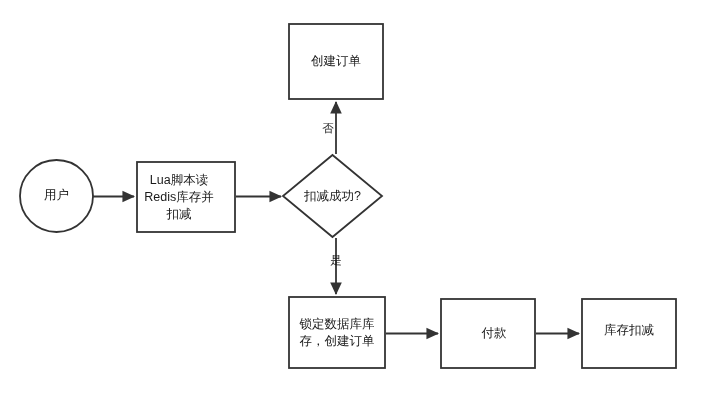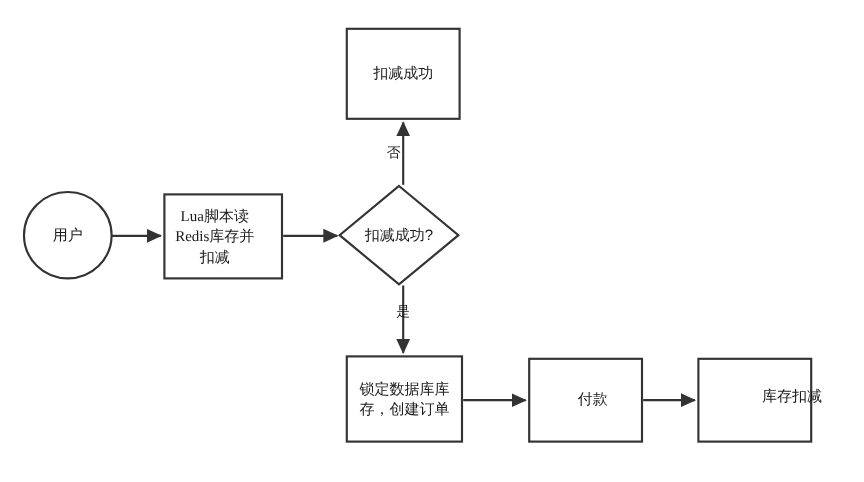--- a/index.html
+++ b/index.html
@@ -86,32 +86,32 @@
 
   <rect x="289" y="24" width="94" height="75" fill="#ffffff" stroke="#333333" stroke-width="1.8"></rect>
 
   <rect x="289" y="297" width="96" height="71" fill="#ffffff" stroke="#333333" stroke-width="1.8"></rect>
 
   <rect x="441" y="299" width="94" height="69" fill="#ffffff" stroke="#333333" stroke-width="1.8"></rect>
 
   <rect x="582" y="299" width="94" height="69" fill="#ffffff" stroke="#333333" stroke-width="1.8"></rect>
 </svg>
 
-<div class="node-label" style="left:20px; top:160px; width:73px; height:72px;">用户</div>
+<div class="node-label" style="left:20px; top:160px; width:73px; height:72px;font-family:Liberation Mono, monospace;">用户</div>
 
-<div class="node-label" style="left:137px; top:162px; width:84px; height:70px;font-family:Liberation Serif, serif;">Lua脚本读
+<div class="node-label" style="left:137px; top:162px; width:84px; height:70px;">Lua脚本读
 Redis库存并
 扣减</div>
 
 <div class="node-label" style="left:283px; top:155px; width:99px; height:82px;text-align:right;">扣减成功?</div>
 
-<div class="node-label" style="left:289px; top:24px; width:94px; height:75px;">扣减成功</div>
+<div class="node-label" style="left:289px; top:24px; width:94px; height:75px;">创建订单</div>
 
 <div class="node-label" style="left:289px; top:297px; width:96px; height:71px;text-align:right;">锁定数据库库
 存，创建订单</div>
 
 <div class="node-label" style="left:441px; top:299px; width:106px; height:69px;">付款</div>
 
-<div class="node-label" style="left:613px; top:299px; width:94px; height:63px;">库存扣减</div>
+<div class="node-label" style="left:582px; top:299px; width:94px; height:63px;">库存扣减</div>
 
 <div class="edge-label" style="left:318px; top:122px; width:20px;">否</div>
 
 <div class="edge-label" style="left:326px; top:254px; width:20px;">是</div>
 
 </body></html>

